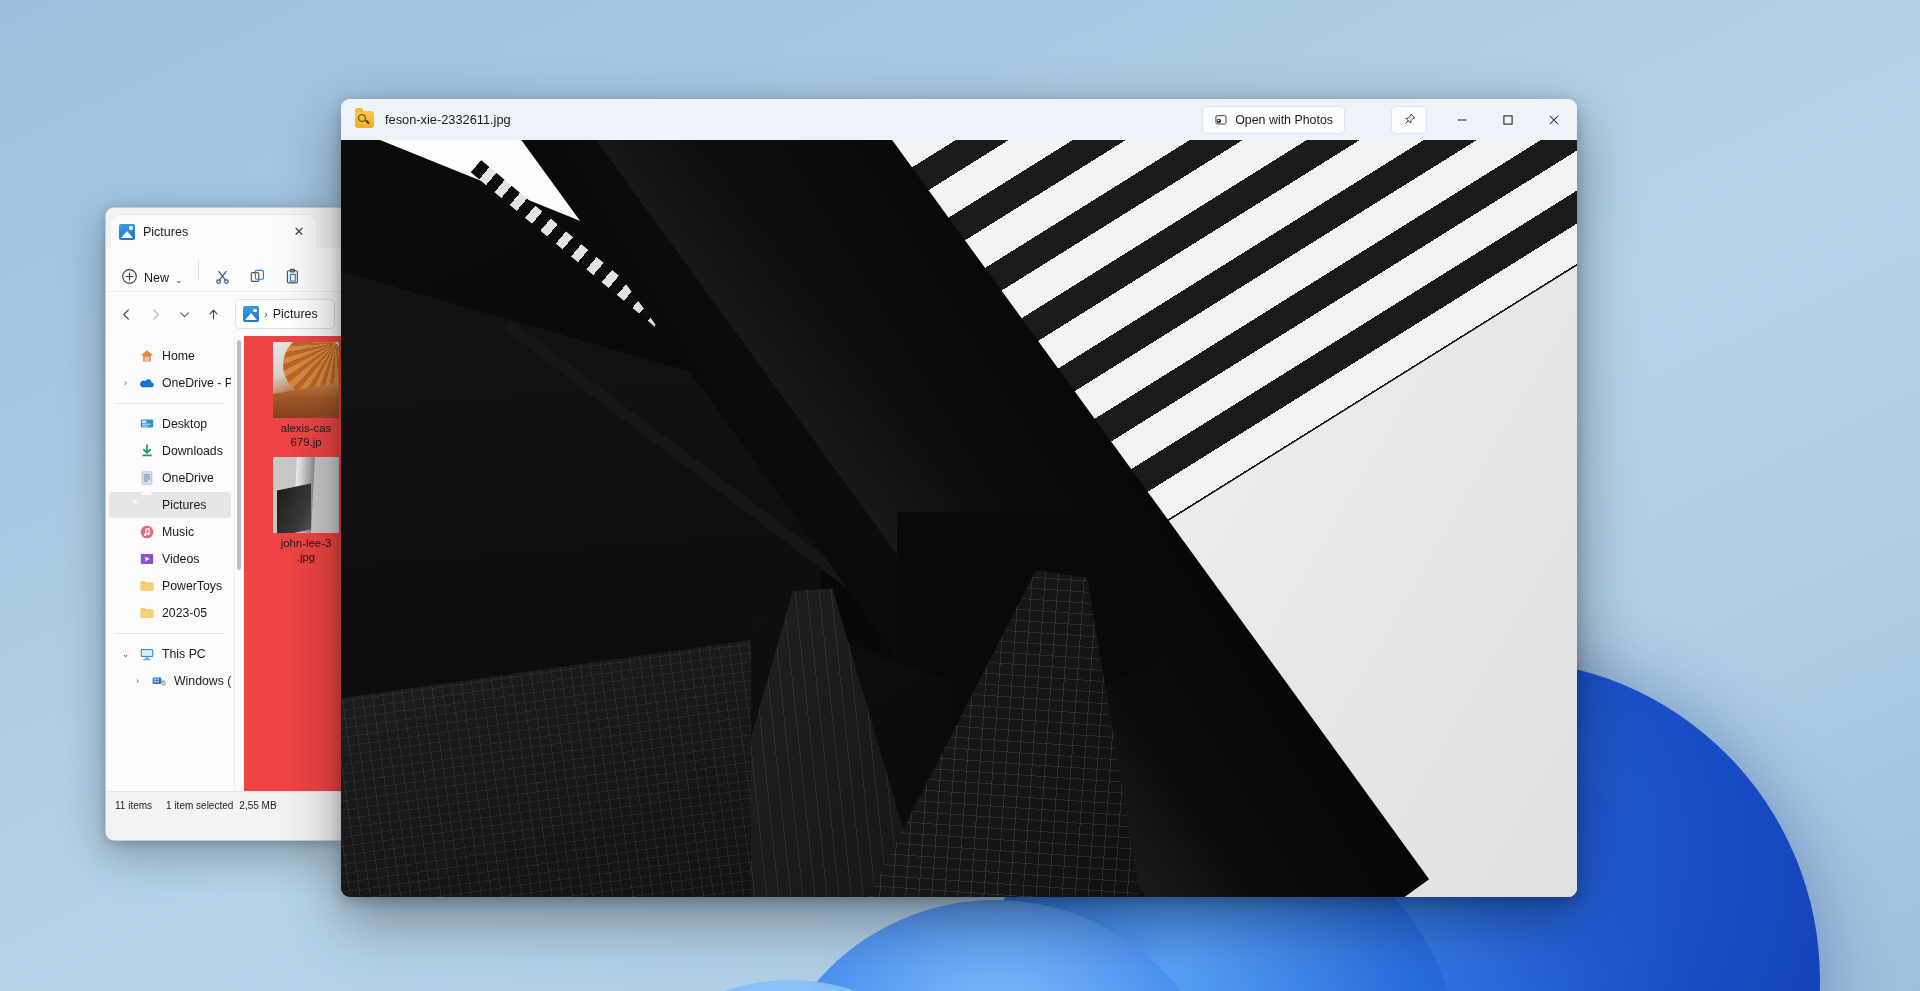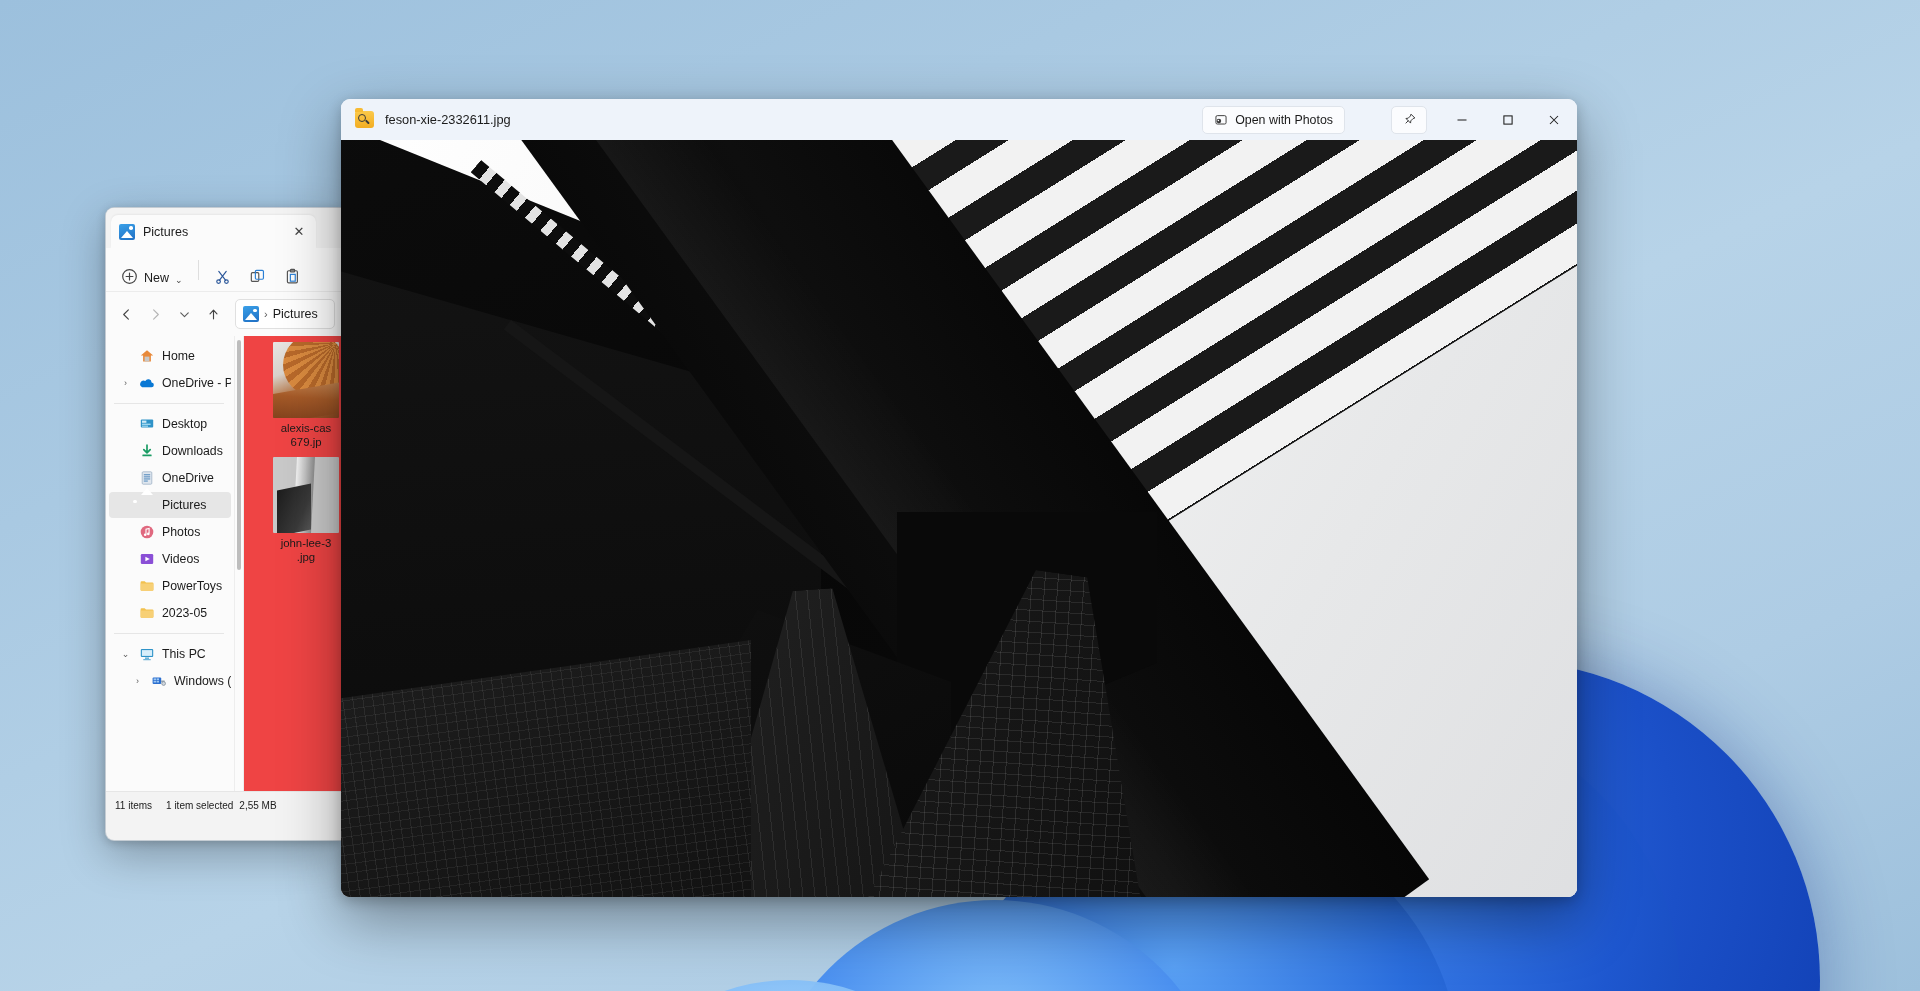--- a/index.html
+++ b/index.html
@@ -509,21 +509,21 @@
       <div class="side-item">
         <span class="twisty"></span>
         <span class="side-ico">
           <svg width="16" height="16" viewBox="0 0 16 16">
             <circle cx="8" cy="8" r="6.3" fill="#e0697f"></circle>
             <path d="M7 10.6V5.2l3.1-.8v5" fill="none" stroke="#fff" stroke-width="1.1"></path>
             <circle cx="6.2" cy="10.7" r="1.3" fill="#fff"></circle>
             <circle cx="9.3" cy="9.9" r="1.3" fill="#fff"></circle>
           </svg>
         </span>
-        <span class="side-label">Photos</span>
+        <span class="side-label">Music</span>
         <span class="pin">📌</span>
       </div>
 
       <div class="side-item">
         <span class="twisty"></span>
         <span class="side-ico">
           <svg width="16" height="16" viewBox="0 0 16 16">
             <rect x="1.8" y="3" width="12.4" height="10" rx="1.2" fill="#8a4fd6"></rect>
             <path d="M6.4 5.8 L10.8 8 L6.4 10.2 Z" fill="#fff"></path>
           </svg>

